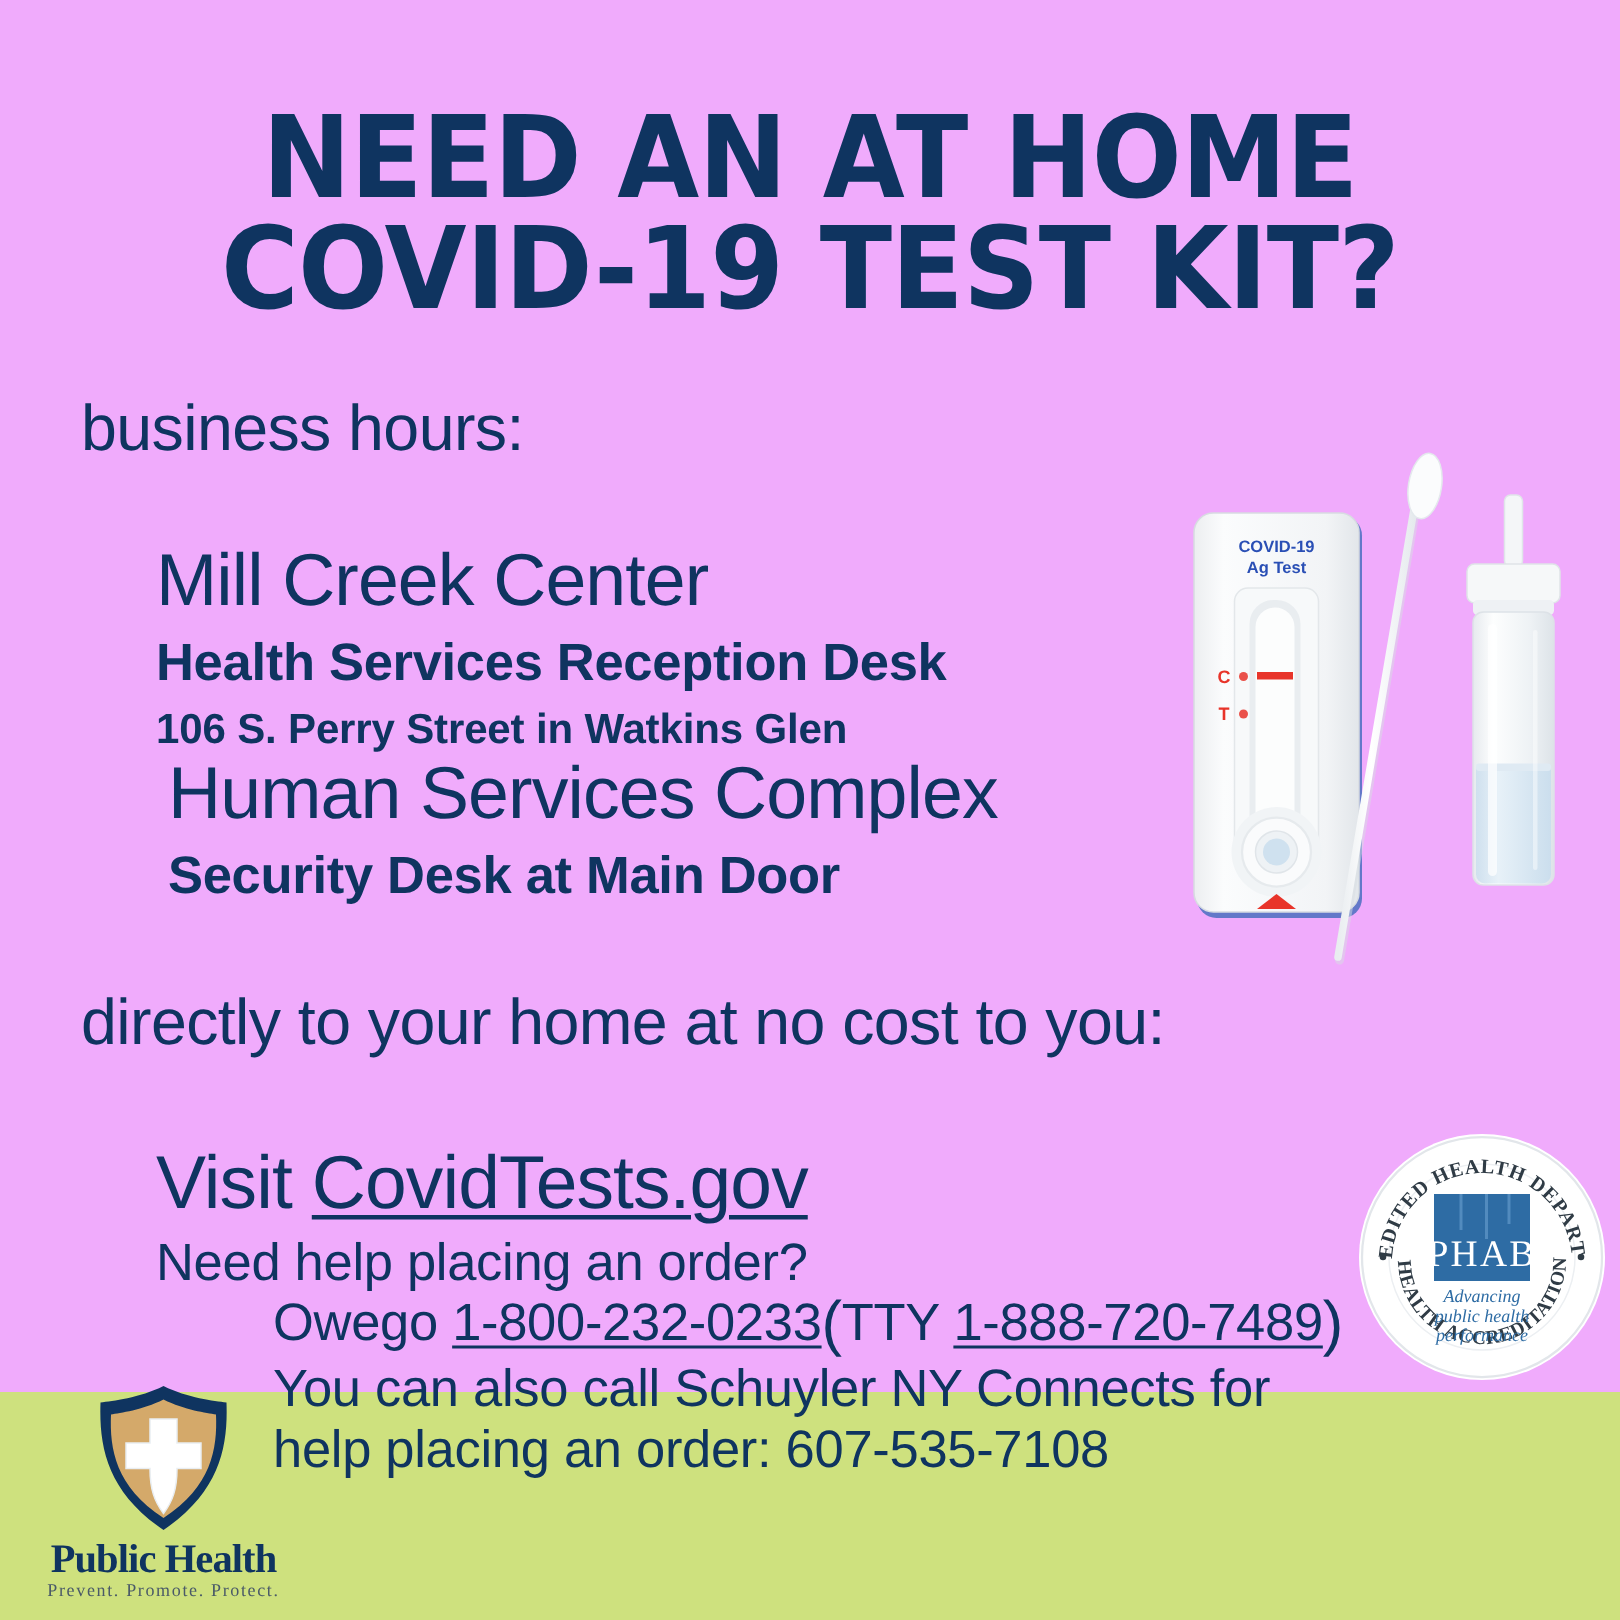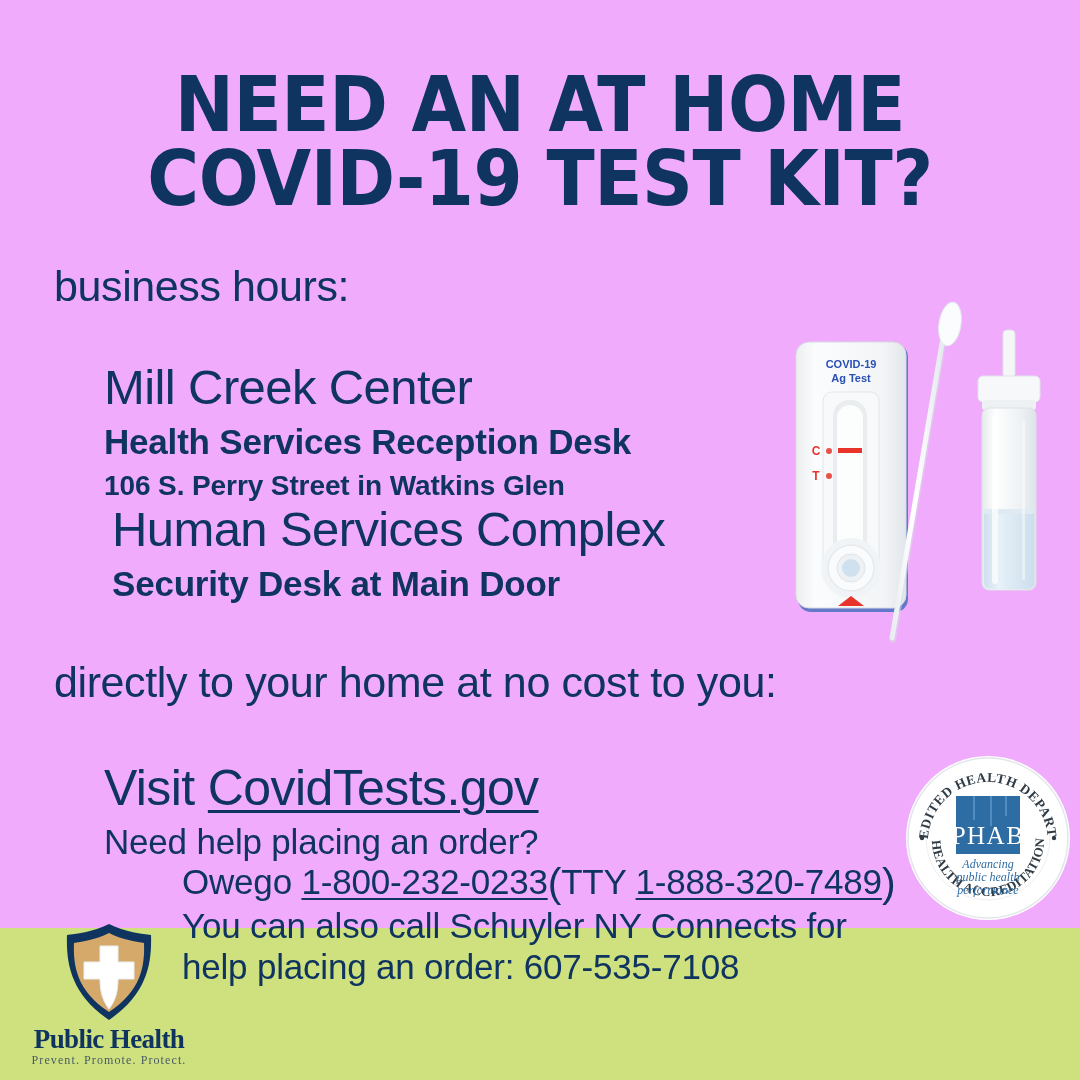--- a/index.html
+++ b/index.html
@@ -242,21 +242,21 @@
     <span class="ln">directly to your home at no cost to you:</span>
   </div>
 
   <div class="visit-line">
     <span>Visit </span><span class="link">CovidTests.gov</span>
   </div>
 
   <div class="help-line">Need help placing an order?</div>
 
   <div class="call-line">
-    <span>Owego </span><span class="phone">1-800-232-0233</span><span class="paren">(</span><span>TTY </span><span class="phone">1-888-320-7489</span><span class="paren">)</span>
+    <span>Owego </span><span class="phone">1-800-232-0233</span><span class="paren">(</span><span>TTY </span><span class="phone">1-888-720-7489</span><span class="paren">)</span>
   </div>
 
   <div class="connects-line">
     <span class="ln">You can also call Schuyler NY Connects for</span>
     <span class="ln">help placing an order: 607-535-7108</span>
   </div>
 
   <div class="kit-art">
     <svg width="300" height="360" viewBox="0 0 300 360">
       <defs>

